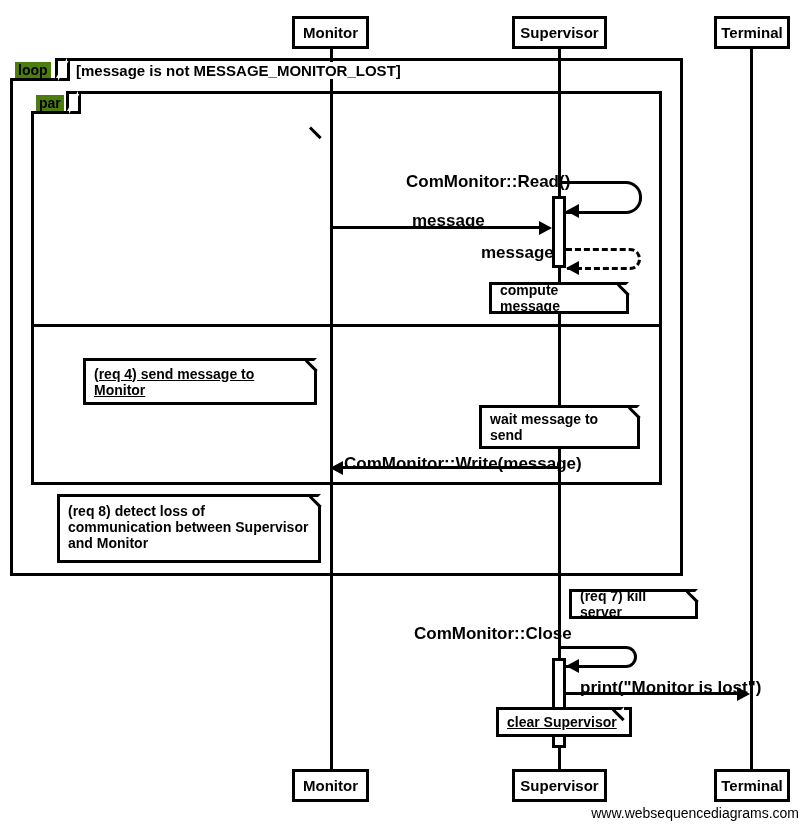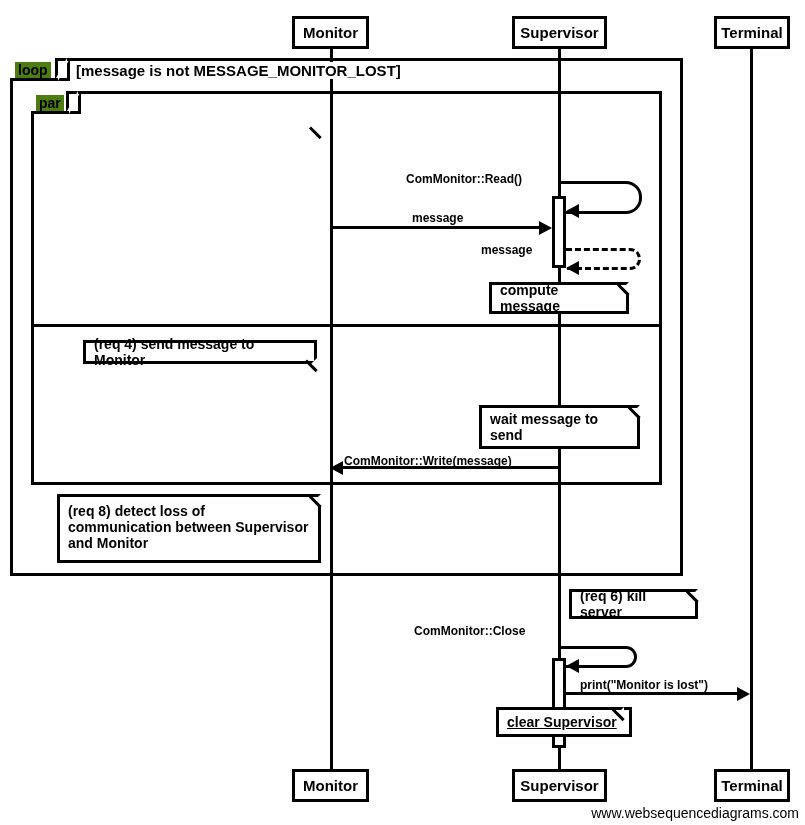--- a/index.html
+++ b/index.html
@@ -147,21 +147,21 @@
     position: absolute;
     width: 0;
     height: 0;
     border-style: solid;
     border-width: 7px 13px 7px 0;
     border-color: transparent #000000 transparent transparent;
     z-index: 6;
   }
   .msg-label {
     position: absolute;
-    font-size: 12px;
+    font-size: 17px;
     font-weight: bold;
     color: #000000;
     white-space: nowrap;
     z-index: 6;
   }
   
   .selfcall {
     position: absolute;
     border: 3px solid #000000;
     border-left: none;
@@ -228,39 +228,39 @@
   <div class="arrow-right" style="left:539px; top:221px;"></div>
 
   <div class="msg-label" style="left:481px; top:243px;">message</div>
   <div class="selfcall-dashed" style="left:566px; top:248px; width:75px; height:22px;"></div>
   <div class="arrow-left" style="left:566px; top:261px;"></div>
 
   <div class="note" style="left:489px; top:282px; width:140px; height:32px; justify-content:flex-start;">compute message</div>
   <div class="note-fold" style="left:618px; top:282px;"></div>
   <div class="note-fold-line" style="left:618px; top:283px;"></div>
 
-  <div class="note" style="left:83px; top:340px; width:234px; height:24px;">(req 4) send message to Monitor</div>
+  <div class="note" style="left:83px; top:358px; width:234px; height:47px;text-decoration:underline;">(req 4) send message to Monitor</div>
   <div class="note-fold" style="left:306px; top:358px;"></div>
   <div class="note-fold-line" style="left:306px; top:359px;"></div>
 
   <div class="note" style="left:479px; top:405px; width:161px; height:44px; justify-content:flex-start;">wait message to send</div>
   <div class="note-fold" style="left:629px; top:405px;"></div>
   <div class="note-fold-line" style="left:629px; top:406px;"></div>
 
   <div class="msg-label" style="left:344px; top:454px;">ComMonitor::Write(message)</div>
   <div class="msg-line" style="left:343px; top:466px; width:217px;"></div>
   <div class="arrow-left" style="left:330px; top:461px;"></div>
 
   <div class="note" style="left:57px; top:494px; width:264px; height:69px; align-items:flex-start; padding-top:6px;">(req 8) detect loss of
 communication between Supervisor
 and Monitor</div>
   <div class="note-fold" style="left:310px; top:494px;"></div>
   <div class="note-fold-line" style="left:310px; top:495px;"></div>
 
-  <div class="note" style="left:569px; top:589px; width:129px; height:30px; justify-content:flex-start;">(req 6) kill server</div>
+  <div class="note" style="left:569px; top:589px; width:129px; height:30px; justify-content:flex-start;">(req 7) kill server</div>
   <div class="note-fold" style="left:687px; top:589px;"></div>
   <div class="note-fold-line" style="left:687px; top:590px;"></div>
 
   <div class="msg-label" style="left:414px; top:624px;">ComMonitor::Close</div>
   <div class="selfcall" style="left:559px; top:646px; width:78px; height:22px;"></div>
   <div class="arrow-left" style="left:566px; top:659px;"></div>
 
   <div class="activation" style="left:552px; top:658px; height:90px;"></div>
 
   <div class="msg-label" style="left:580px; top:678px;">print("Monitor is lost")</div>

